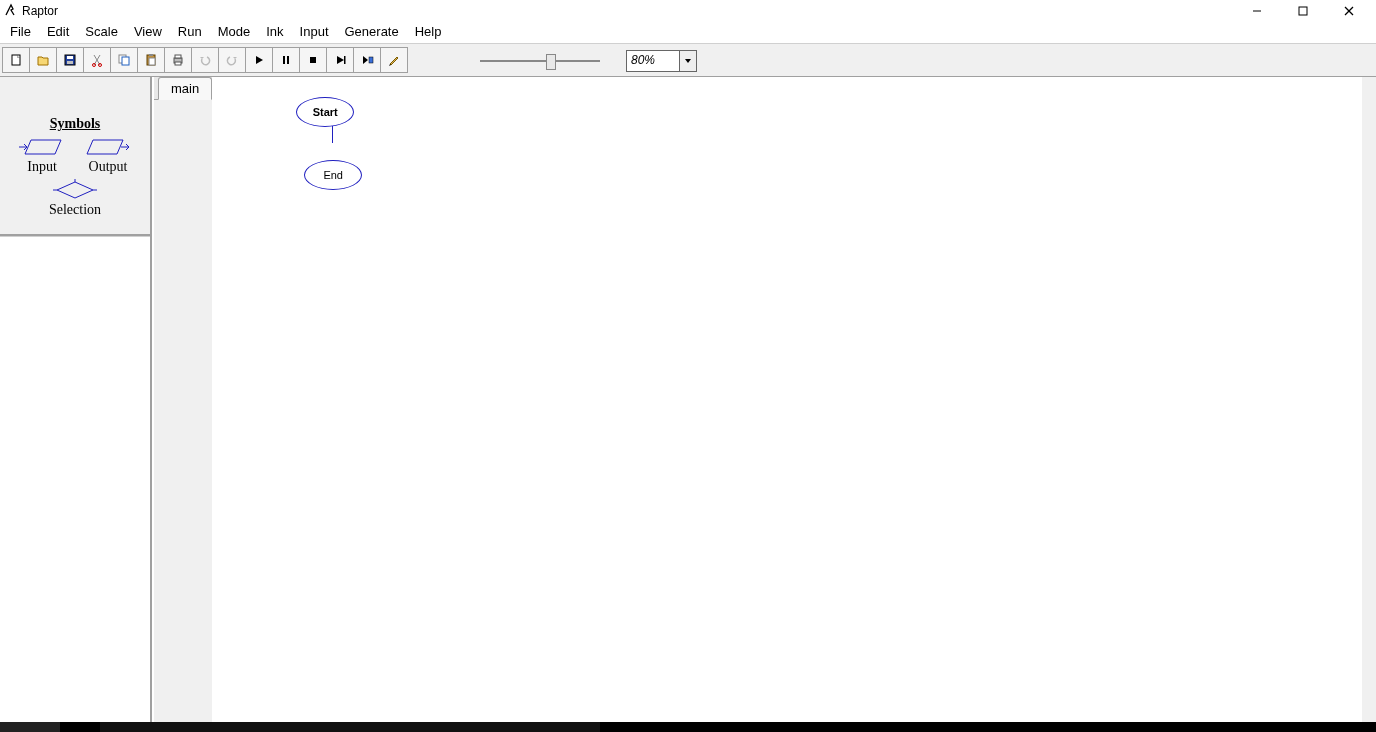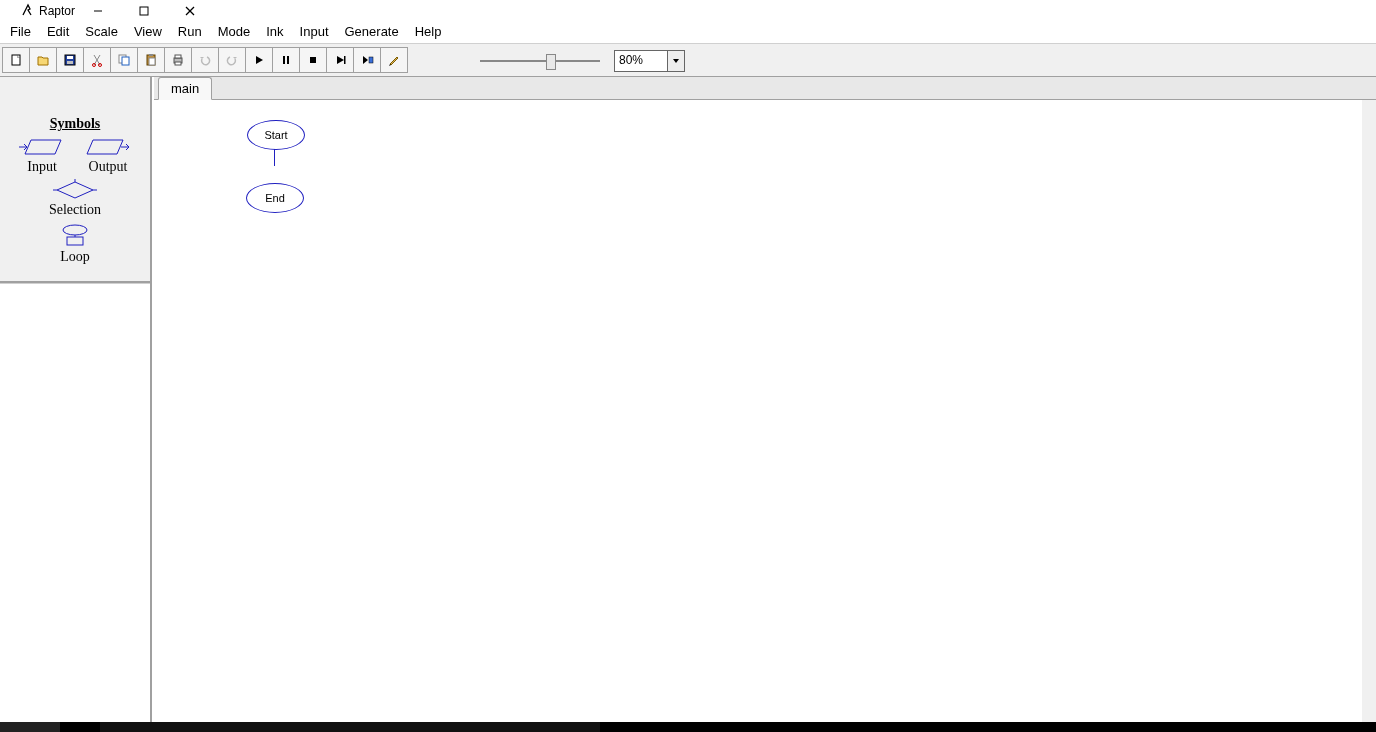--- a/index.html
+++ b/index.html
@@ -10,21 +10,22 @@
     font-family: "Segoe UI", Tahoma, sans-serif;
     font-size: 12px;
     background: #fff;
     overflow: hidden;
     color: #000;
   }
   .titlebar {
     height: 22px;
     display: flex;
     align-items: center;
-    padding: 0 21px;
+    justify-content: space-between;
+    padding: 0 4px;
     background: #fff;
   }
   .titlebar-left {
     display: flex;
     align-items: center;
     gap: 4px;
   }
   .titlebar-left .app-icon {
     display: inline-block;
   }
@@ -74,21 +75,22 @@
     justify-content: center;
     margin-right: -1px;
   }
   .tool-btn svg { display:block; }
   .slider-wrap {
     position: absolute;
     left: 480px;
     top: 6px;
     display: flex;
     align-items: center;
-    gap: 14px;
+    gap: 26px;
+    font-style: italic;
   }
   .slider-track {
     width: 120px;
     height: 2px;
     background: #888;
     position: relative;
   }
   .slider-thumb {
     position: absolute;
     top: -6px;
@@ -157,21 +159,20 @@
   }
   .io-row .symbol-entry { margin-bottom:4px; }
   .lower-panel {
     flex: 1;
     background: #fff;
     border-top: 1px solid #d0d0d0;
   }
   .main-area {
     flex: 1;
     display: flex;
-    flex-direction: column;
     background: #f0f0f0;
     border-left: 2px solid #fff;
   }
   .tabstrip {
     height: 22px;
     display: flex;
     align-items: flex-end;
     padding-left: 4px;
     background: #e8e8e8;
     border-bottom: 1px solid #a0a0a0;
@@ -401,40 +402,30 @@
 
       <div class="symbol-entry">
         <div class="shape">
             <svg width="44" height="22">
               <path d="M22 3 L40 11 L22 19 L4 11 Z M22 3 L22 0 M4 11 L0 11 M40 11 L44 11" fill="none" stroke="#2020c0"></path>
             </svg>
           </div>
         <div>Selection</div>
       </div>
 
-      <div class="symbol-entry">
-        <div class="shape">
-            <svg width="40" height="26">
-              <ellipse cx="20" cy="8" rx="12" ry="5" fill="none" stroke="#2020c0"></ellipse>
-              <rect x="12" y="15" width="16" height="8" fill="none" stroke="#2020c0"></rect>
-              <line x1="20" y1="13" x2="20" y2="15" stroke="#2020c0"></line>
-            </svg>
-          </div>
-        <div>Loop</div>
-      </div>
     </div>
     <div class="lower-panel"></div>
   </div>
 
   <div class="main-area">
     <div class="tabstrip">
       <div class="tab">main</div>
     </div>
     <div class="canvas">
-      <div class="flow-node oval" style="left:93px;top:20px;">
+      <div class="flow-node oval" style="left:84px;top:20px;font-weight:bold;">
         <span>Start</span>
       </div>
       <div class="flow-line" style="left:120px;top:49px;height:17px;"></div>
       <div class="flow-node oval" style="left:92px;top:83px;">
         <span>End</span>
       </div>
     </div>
   </div>
 </div>
 

